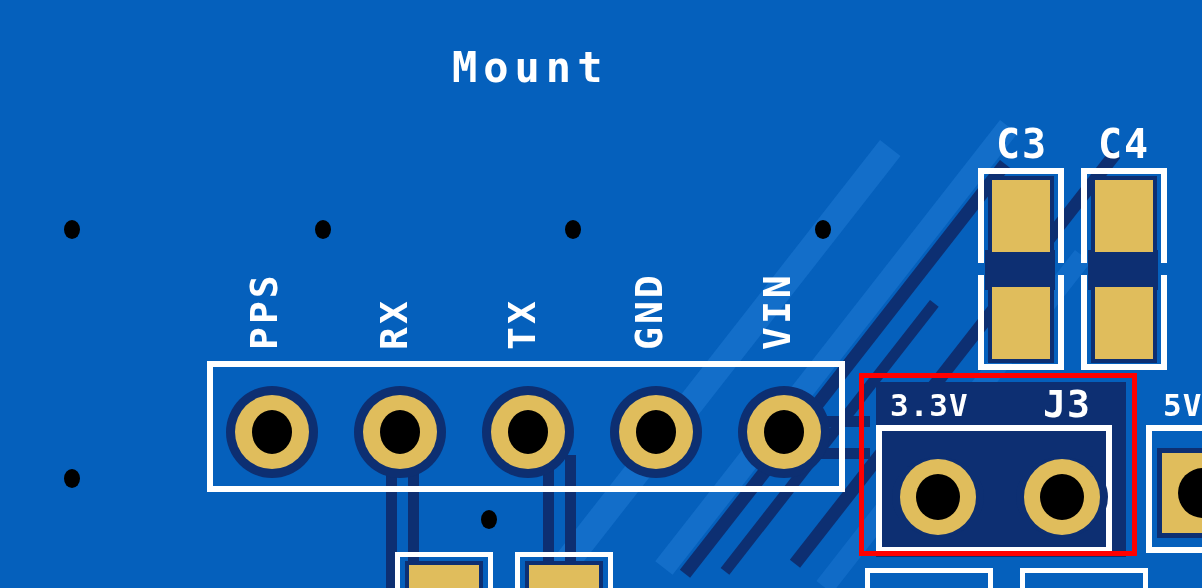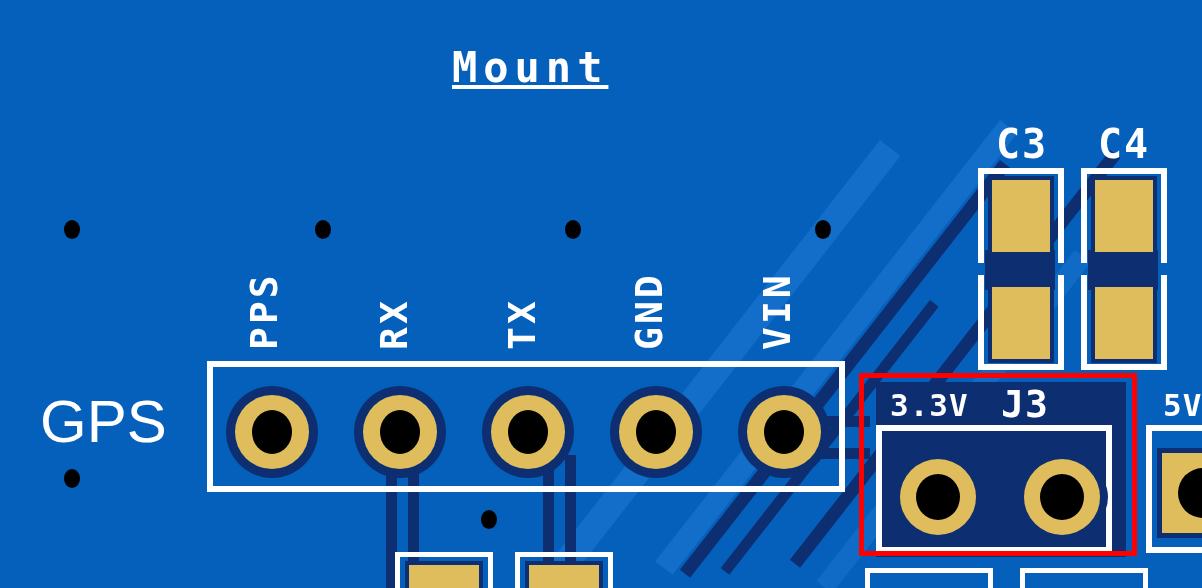--- a/index.html
+++ b/index.html
@@ -66,36 +66,35 @@
   <div class="silk-cap-bot" style="left:978px;top:275px;width:86px;height:95px;"></div>
   <div class="silk-cap-top" style="left:1081px;top:168px;width:86px;height:95px;"></div>
   <div class="silk-cap-bot" style="left:1081px;top:275px;width:86px;height:95px;"></div>
 
   <div class="smd-pad" style="left:988px;top:176px;width:66px;height:80px;"></div>
   <div class="smd-pad" style="left:988px;top:283px;width:66px;height:80px;"></div>
 
   <div class="smd-pad" style="left:1091px;top:176px;width:66px;height:80px;"></div>
   <div class="smd-pad" style="left:1091px;top:283px;width:66px;height:80px;"></div>
 
-  <div class="silk-text" style="left:452px;top:47px;font-size:42px;letter-spacing:6px;text-decoration:underline;">Mount</div>
+  <div class="silk-text" style="left:452px;top:47px;font-size:42px;letter-spacing:6px;">Mount</div>
 
   <div class="via-dot" style="left:64px;top:220px;width:16px;height:19px;"></div>
   <div class="via-dot" style="left:315px;top:220px;width:16px;height:19px;"></div>
   <div class="via-dot" style="left:565px;top:220px;width:16px;height:19px;"></div>
   <div class="via-dot" style="left:815px;top:220px;width:16px;height:19px;"></div>
   <div class="via-dot" style="left:64px;top:469px;width:16px;height:19px;"></div>
   <div class="via-dot" style="left:481px;top:510px;width:16px;height:19px;"></div>
 
   <div class="silk-text rot" style="left:245px;top:350px;font-size:38px;letter-spacing:3px;">PPS</div>
   <div class="silk-text rot" style="left:375px;top:350px;font-size:38px;letter-spacing:3px;">RX</div>
   <div class="silk-text rot" style="left:503px;top:350px;font-size:38px;letter-spacing:3px;">TX</div>
   <div class="silk-text rot" style="left:630px;top:350px;font-size:38px;letter-spacing:3px;">GND</div>
   <div class="silk-text rot" style="left:758px;top:350px;font-size:38px;letter-spacing:3px;">VIN</div>
 
-  <div class="gps-text" style="left:40px;top:392px;font-size:60px;">GPS</div>
 
   <div class="trace" style="left:386px;top:455px;width:11px;height:135px;"></div>
   <div class="trace" style="left:408px;top:440px;width:11px;height:150px;"></div>
   <div class="trace" style="left:543px;top:440px;width:11px;height:150px;"></div>
   <div class="trace" style="left:565px;top:455px;width:11px;height:135px;"></div>
 
   <div class="trace" style="left:800px;top:416px;width:70px;height:11px;"></div>
   <div class="trace" style="left:800px;top:448px;width:70px;height:11px;"></div>
 
   <div class="silk-rect" style="left:207px;top:361px;width:638px;height:131px;"></div>
@@ -130,21 +129,21 @@
   <div class="silk-rect thin" style="left:515px;top:552px;width:98px;height:60px;"></div>
   <div class="smd-pad" style="left:405px;top:561px;width:78px;height:50px;"></div>
   <div class="smd-pad" style="left:525px;top:561px;width:78px;height:50px;"></div>
 
   <div class="silk-rect thin" style="left:865px;top:568px;width:128px;height:50px;"></div>
   <div class="silk-rect thin" style="left:1020px;top:568px;width:128px;height:50px;"></div>
 
   <div class="copper-pour" style="left:876px;top:382px;width:250px;height:175px;"></div>
 
   <div class="silk-text" style="left:890px;top:390px;font-size:31px;letter-spacing:1px;">3.3V</div>
-  <div class="silk-text" style="left:1001px;top:385px;font-size:38px;letter-spacing:1px;">J3</div>
+  <div class="silk-text" style="left:1043px;top:385px;font-size:38px;letter-spacing:1px;">J3</div>
   <div class="silk-text" style="left:1163px;top:390px;font-size:31px;letter-spacing:1px;">5V</div>
 
   <div class="silk-rect" style="left:876px;top:425px;width:236px;height:128px;"></div>
 
   <div class="th-pad" style="left:892px;top:457px;width:92px;height:80px;">
     <div class="ring" style="width:76px;height:76px;">
       <div class="drill" style="width:44px;height:46px;"></div>
     </div>
   </div>
   <div class="th-pad" style="left:1016px;top:457px;width:92px;height:80px;">

